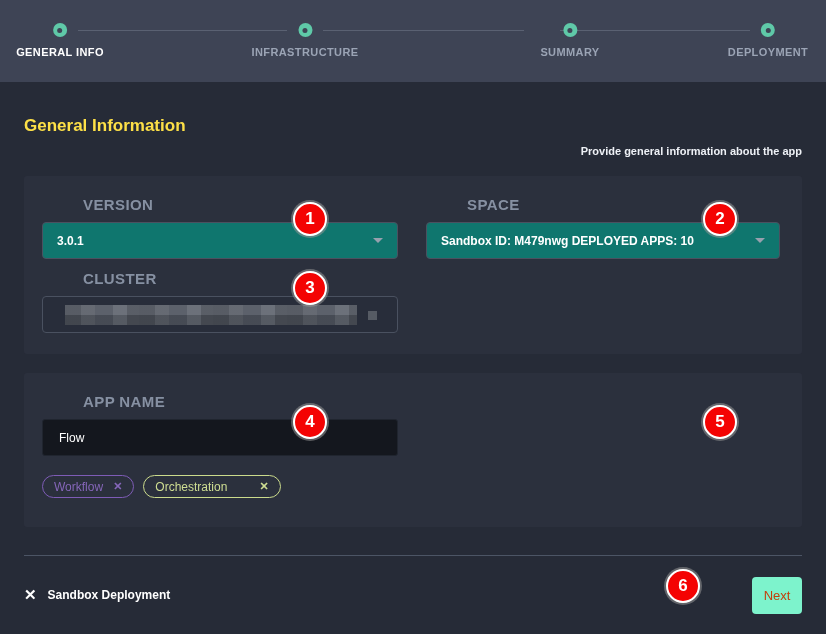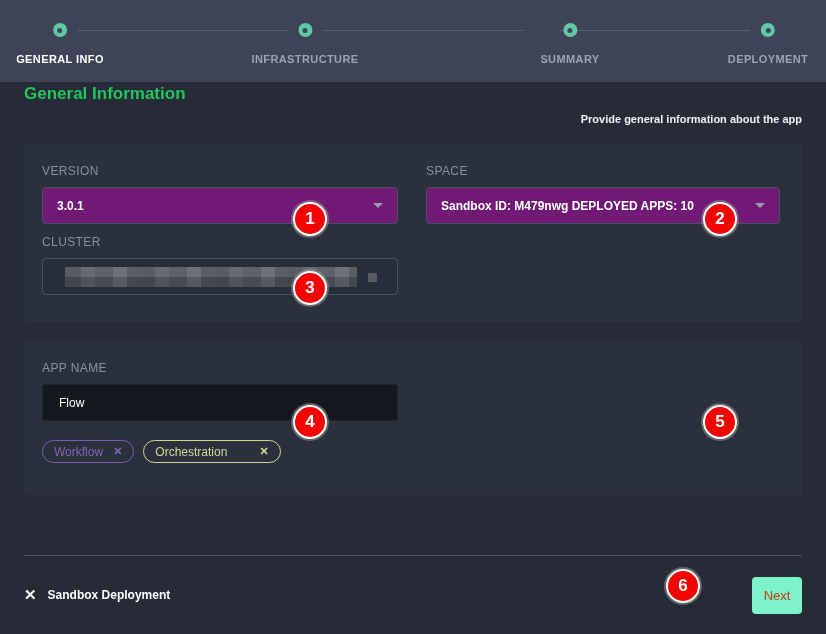--- a/index.html
+++ b/index.html
@@ -8,40 +8,40 @@
     font-family:"Liberation Sans", sans-serif;
     background:#262b37;
   }
   .screen { position:relative; width:826px; height:634px; overflow:hidden; background:#262b37; }
 
   
   .stepper { position:relative; width:100%; height:82px; background:#3e4455; }
   .step { position:absolute; top:23px; transform:translateX(-50%); display:flex; flex-direction:column; align-items:center; cursor:pointer; }
   .dot { position:relative; width:14px; height:14px; border-radius:50%; background:#5fc9a8; }
   .dot::after { content:""; position:absolute; inset:4.5px; border-radius:50%; background:#3e4455; }
-  .step-label { margin-top:16px; font-size:11px; font-weight:bold; letter-spacing:0.4px; color:#9ba4b5; white-space:nowrap; }
+  .step-label { margin-top:9px; font-size:11px; font-weight:bold; letter-spacing:0.4px; color:#9ba4b5; white-space:nowrap; }
   .step-label.active { color:#ffffff; }
   .connector { position:absolute; top:30px; height:1px; background:#5a6172; }
 
   
   .content { padding:0 24px; }
-  .page-title { margin-top:2px; font-size:17px; font-weight:bold; color:#22c55e; }
+  .page-title { margin-top:34px; font-size:17px; font-weight:bold; color:#fde047; }
   .page-subtitle { margin-top:9px; font-size:11px; font-weight:bold; color:#eef1f6;text-align:right; }
 
   .card { background:#2b303d; border-radius:3px; margin-top:19px; padding:20px 18px 0 18px; }
   .card-1 { height:178px; }
   .card-2 { height:154px; }
   .grid-2 { display:grid; grid-template-columns:356px 354px; column-gap:28px; }
 
-  .field-label { font-size:12px; font-weight:normal; letter-spacing:0.4px; color:#8690a2; margin-bottom:9px; }
+  .field-label { font-size:15px; font-weight:bold; letter-spacing:0.4px; color:#8690a2; margin-bottom:9px;margin-left:41px; }
   .row-2 { margin-top:11px; }
 
   .select {
     height:37px; display:flex; align-items:center; justify-content:space-between;
-    padding:0 14px; background:#701a75; border:1px solid #4a5160; border-radius:4px; cursor:pointer;
+    padding:0 14px; background:#0f766e; border:1px solid #4a5160; border-radius:4px; cursor:pointer;
   }
   .select-value { font-size:12px; font-weight:bold; color:#ffffff; white-space:nowrap; }
   .caret { width:0; height:0; border-left:5px solid transparent; border-right:5px solid transparent; border-top:5px solid #97a0ae; }
 
   .cluster-box {
     position:relative; height:37px; width:356px; background:#282d3a;
     border:1px solid #4a5160; border-radius:4px; display:flex; align-items:center;
   }
   .redacted-strip {
     margin-left:22px; width:292px; height:20px;

